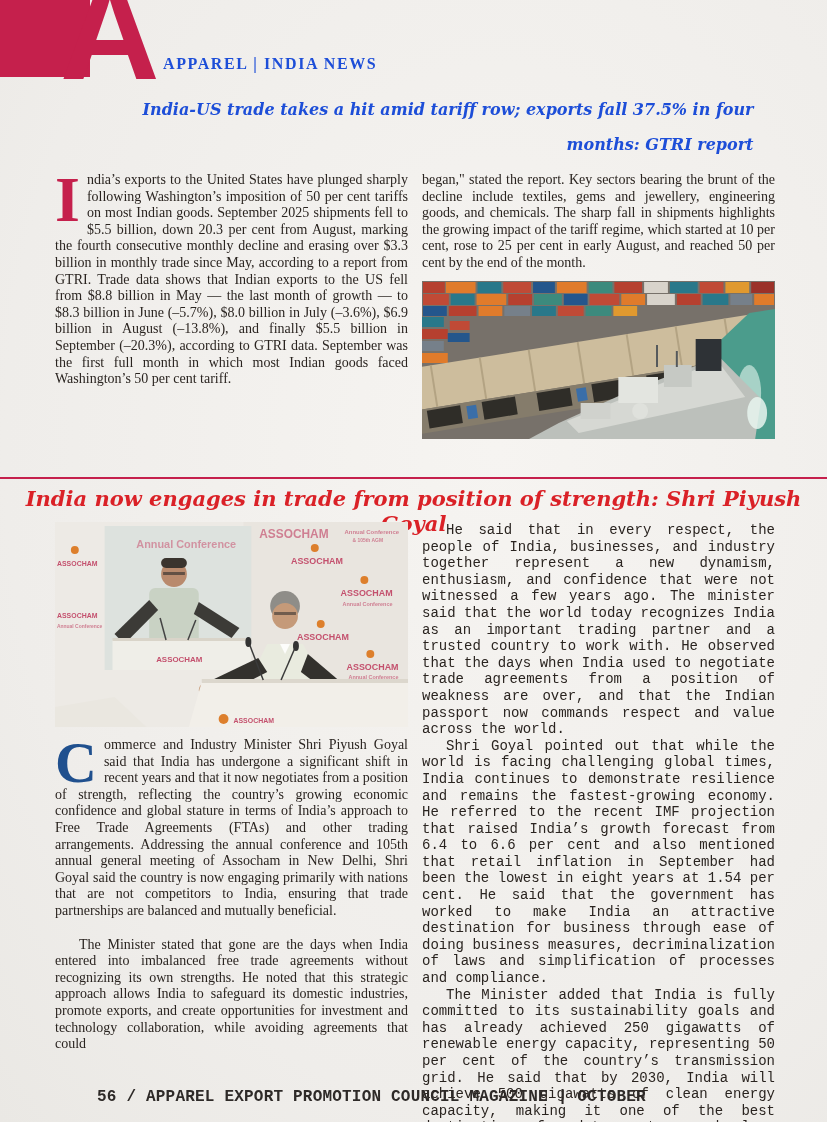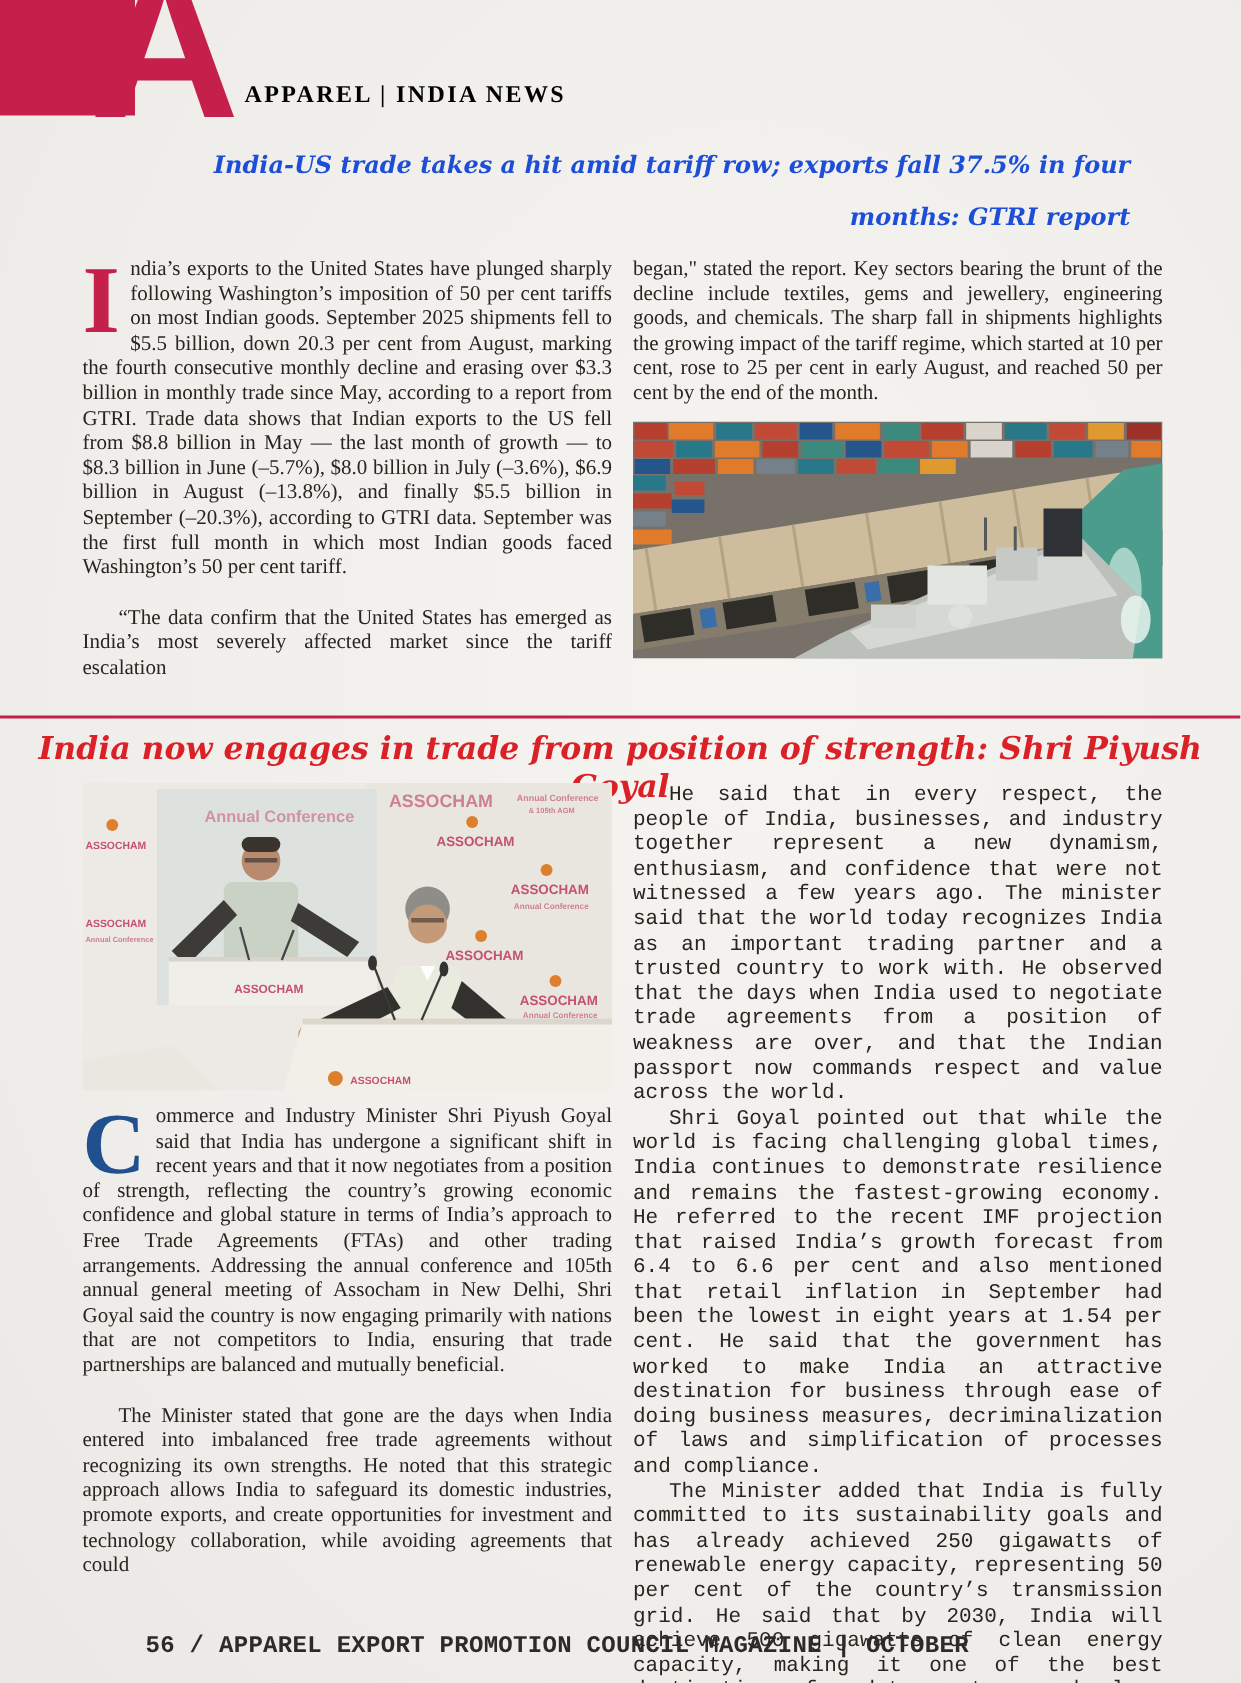--- a/index.html
+++ b/index.html
@@ -14,21 +14,21 @@
   }
   .logo-rect { position:absolute; left:0; top:0; width:90px; height:77px; background:#c5204c; }
   .logo-a {
     position:absolute; left:60px; top:-38px;
     font-family:"Liberation Sans", sans-serif; font-weight:bold;
     font-size:138px; line-height:1; color:#c5204c;
   }
   .header-label {
     position:absolute; left:163px; top:55px;
     font-family:"Liberation Serif", serif; font-weight:bold;
-    font-size:16px; letter-spacing:1.6px; color:#000000;
+    font-size:16px; letter-spacing:1.6px; color:#1d4ed8;
   }
   .headline-1 {
     position:absolute; top:92px; left:50%; transform:translateX(-50%);
     width:680px; text-align:right;
     font-family:"DejaVu Serif", serif; font-style:italic; font-weight:bold;
     font-size:16px; line-height:35px; color:#1d4ed8;
   }
   .article {
     position:absolute; left:55px; right:52px;
     display:grid; grid-template-columns:1fr 1fr; column-gap:14px;
@@ -68,21 +68,20 @@
 
 <div class="logo-rect"></div>
 <div class="logo-a">A</div>
 <div class="header-label">APPAREL | INDIA NEWS</div>
 
 <h1 class="headline-1">India-US trade takes a hit amid tariff row; exports fall 37.5% in four months: GTRI report</h1>
 
 <div class="article" id="article1">
   <div class="col">
     <p><span class="dropcap-red">I</span><span>ndia’s exports to the United States have plunged sharply following Washington’s imposition of 50 per cent tariffs on most Indian goods. September 2025 shipments fell to $5.5 billion, down 20.3 per cent from August, marking the fourth consecutive monthly decline and erasing over $3.3 billion in monthly trade since May, according to a report from GTRI. Trade data shows that Indian exports to the US fell from $8.8 billion in May — the last month of growth — to $8.3 billion in June (–5.7%), $8.0 billion in July (–3.6%), $6.9 billion in August (–13.8%), and finally $5.5 billion in September (–20.3%), according to GTRI data. September was the first full month in which most Indian goods faced Washington’s 50 per cent tariff.</span></p>
-    <p class="para-follow">“The data confirm that the United States has emerged as India’s most severely affected market since the tariff escalation</p>
   </div>
   <div class="col">
     <p>began," stated the report. Key sectors bearing the brunt of the decline include textiles, gems and jewellery, engineering goods, and chemicals. The sharp fall in shipments highlights the growing impact of the tariff regime, which started at 10 per cent, rose to 25 per cent in early August, and reached 50 per cent by the end of the month.</p>
 
     <svg class="port-image" viewBox="0 0 356 158" preserveAspectRatio="none">
       <rect width="356" height="158" fill="#77716a"></rect>
       <g>
         <rect x="1" y="1" width="22" height="11" fill="#b6402f"></rect>
           <rect x="24" y="1" width="30" height="11" fill="#e07b2b"></rect>
           <rect x="56" y="1" width="24" height="11" fill="#29788a"></rect>

